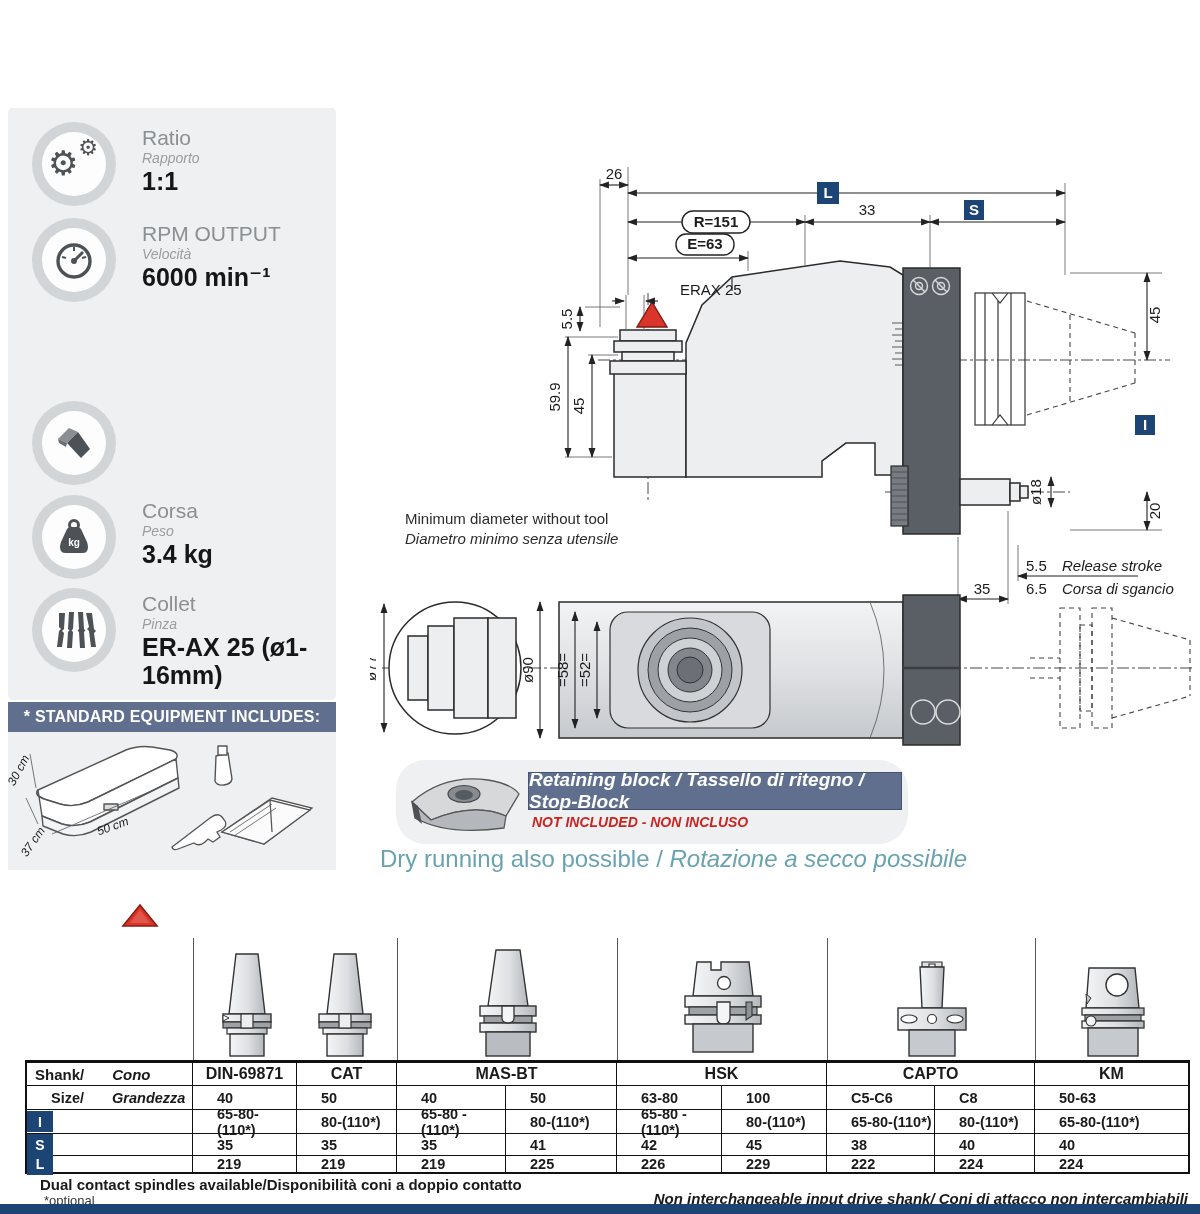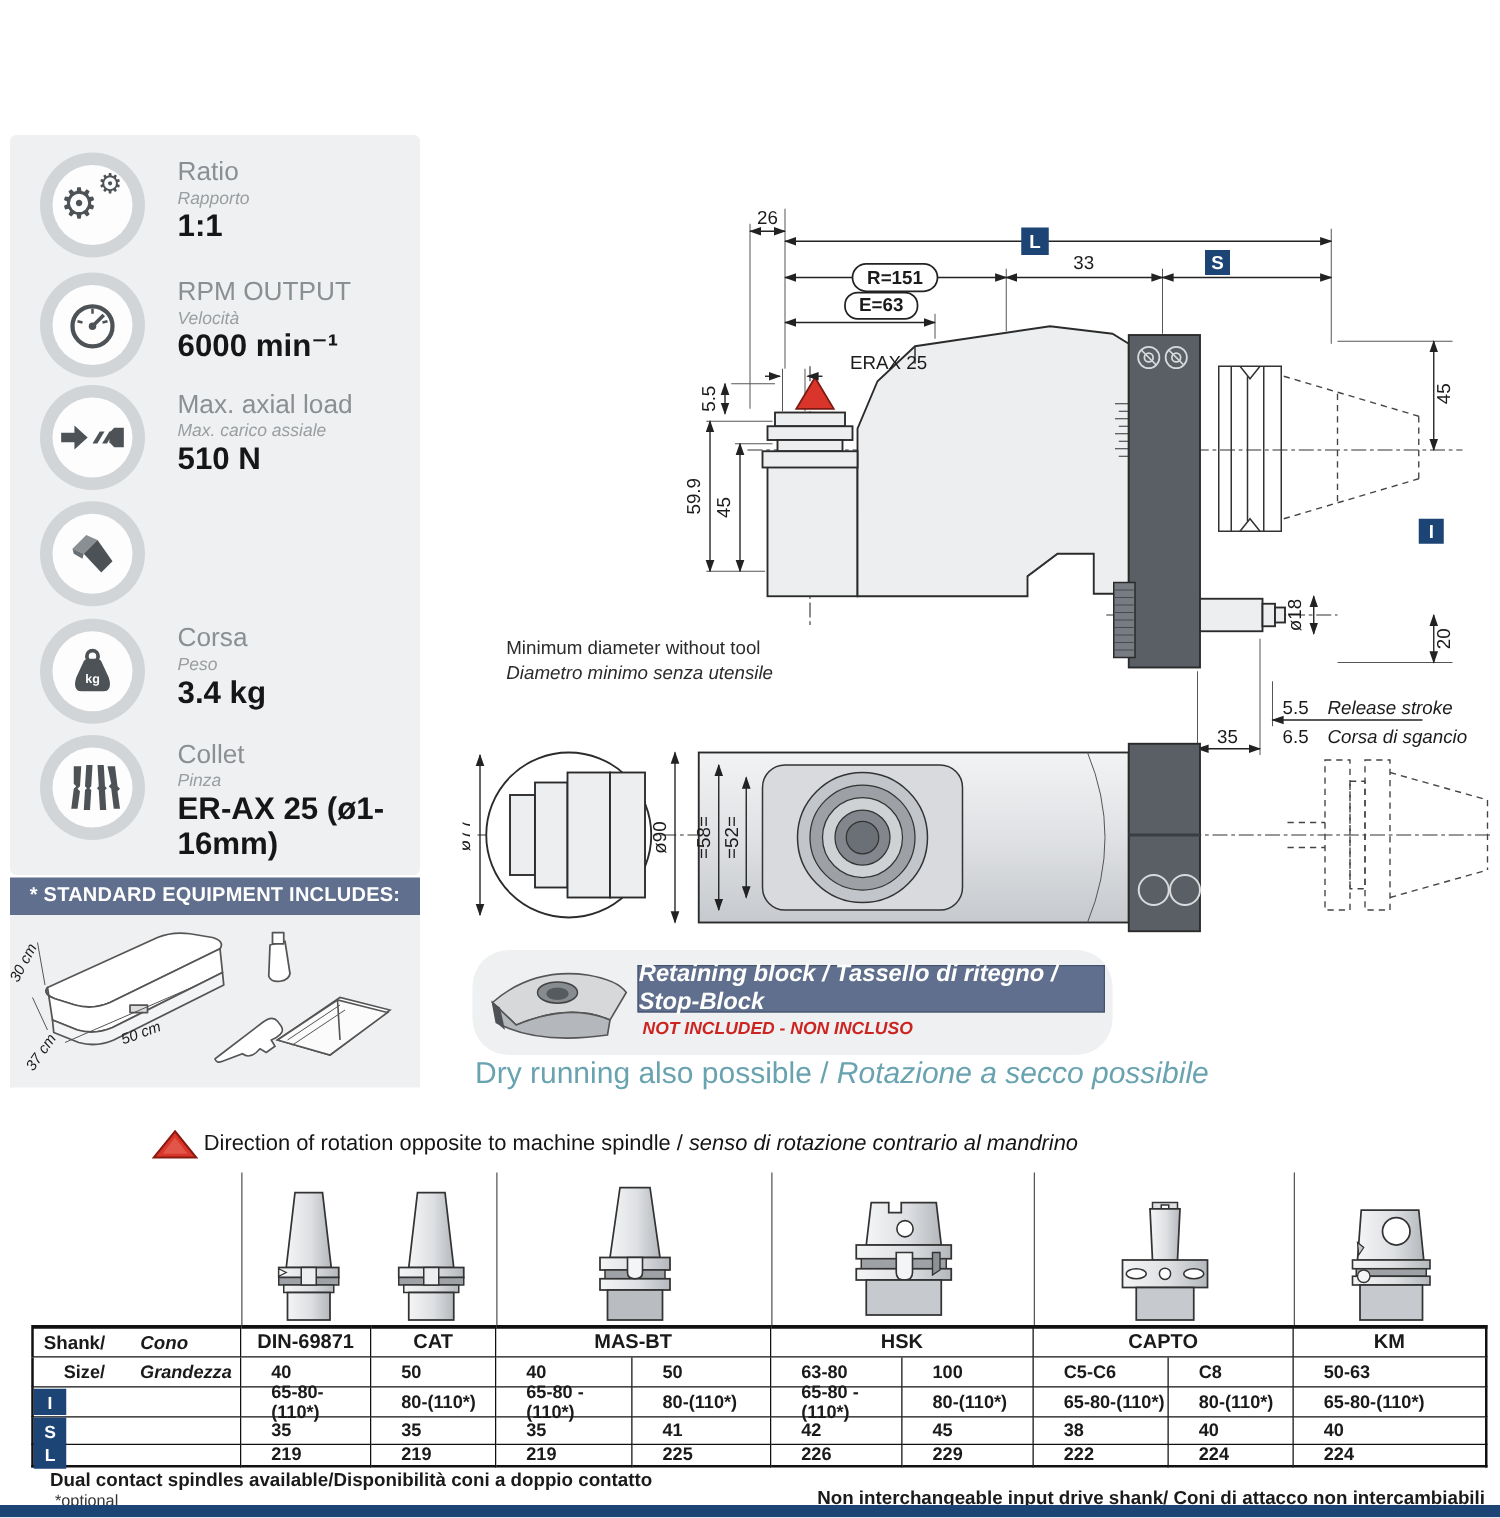--- a/index.html
+++ b/index.html
@@ -26,21 +26,21 @@
   
   .ebanner{position:absolute;left:8px;top:702px;width:328px;height:30px;background:#5f6f8d;
            color:#fff;font-weight:700;font-size:16px;display:flex;align-items:center;justify-content:center;letter-spacing:.2px;}
   .epanel{position:absolute;left:8px;top:732px;width:328px;height:138px;background:#eef0f1;}
   
   .d1{position:absolute;left:370px;top:105px;}
   .d2{position:absolute;left:370px;top:580px;}
   .cap{position:absolute;left:405px;top:509px;font-size:15px;color:#2b2b2b;line-height:20px;}
   .cap .it{font-style:italic;}
   
-  .retain{position:absolute;left:378px;top:760px;width:512px;height:84px;background:#eef0f1;border-radius:29px;}
+  .retain{position:absolute;left:396px;top:760px;width:512px;height:84px;background:#eef0f1;border-radius:29px;}
   .rbanner{position:absolute;left:132px;top:12px;width:372px;height:36px;background:#5f6f8d;border:1px solid #44546f;
            color:#fff;font-size:19px;font-weight:700;font-style:italic;display:flex;align-items:center;justify-content:center;}
   .rnot{position:absolute;left:136px;top:54px;color:#cc2420;font-weight:700;font-style:italic;font-size:14px;}
   .dry{position:absolute;left:380px;top:845px;font-size:24px;color:#69a3b0;}
   .dry .it{font-style:italic;}
   .rot{position:absolute;left:163px;top:904px;font-size:17.5px;color:#151515;}
   .rot .it{font-style:italic;}
   .rtri{position:absolute;left:121px;top:903px;}
   
   .tg{position:absolute;left:25px;top:938px;display:grid;
@@ -56,21 +56,21 @@
       padding-left:24px;font-weight:700;font-size:14.5px;}
   .dl{border-left:2px solid #111;}
   .pl0{padding-left:0;}
   .rr{border-right:2px solid #111;}
   .bb{border-bottom:2.5px solid #111;}
   .iti{font-style:italic;margin-left:28px;}
   .rowbox{width:26px;height:21px;background:#1c4474;color:#fff;font-weight:700;font-size:14px;
           display:flex;align-items:center;justify-content:center;}
   .note1{position:absolute;left:40px;top:1176px;font-weight:700;font-size:15px;}
   .note2{position:absolute;left:44px;top:1193px;font-size:13px;color:#333;}
-  .note3{position:absolute;right:12px;top:1190px;font-weight:700;font-size:15px;}
+  .note3{position:absolute;right:12px;top:1190px;font-weight:700;font-style:italic;font-size:15px;}
   .foot{position:absolute;left:0;top:1204px;width:1200px;height:10px;background:#1c4474;}
   
   .t{font-family:"Liberation Sans","DejaVu Sans",sans-serif;font-size:15px;fill:#1b1b1b;}
   .ti{font-style:italic;}
   .tw{font-family:"Liberation Sans",sans-serif;font-size:15px;font-weight:700;fill:#fff;}
   .dim{stroke:#222;stroke-width:1.1;fill:none;}
   .thin{stroke:#555;stroke-width:.8;fill:none;}
   .out{stroke:#2b2b2b;stroke-width:1.5;fill:#eceef0;}
   .cl{stroke:#333;stroke-width:.9;fill:none;stroke-dasharray:12 3 3 3;}
   .dash{stroke:#444;stroke-width:1.1;fill:none;stroke-dasharray:5 4;}
@@ -106,37 +106,20 @@
           <line x1="22" y1="9" x2="22" y2="13" stroke="#4d5256" stroke-width="2"></line>
           <line x1="10" y1="19" x2="14" y2="20" stroke="#4d5256" stroke-width="2"></line>
           <line x1="34" y1="19" x2="30" y2="20" stroke="#4d5256" stroke-width="2"></line>
         </svg>
       </div>
         </div>
       <div class="st">
           <div class="t1">RPM OUTPUT</div>
         <div class="t2">Velocità</div>
         <div class="t3">6000 min⁻¹</div>
-        </div>
-    </div>
-    <div class="spec" style="top:200px">
-      <div class="ring">
-          <div class="ringin">
-        <svg width="54" height="30" viewBox="0 0 56 30">
-          <path d="M2,11 h11 v-6 l11,10 -11,10 v-6 H2 z" fill="#4d5256"></path>
-          <path d="M28,20 l6,-10 4,0 -6,10 z" fill="#4d5256"></path>
-          <path d="M36,20 l6,-10 4,0 -6,10 z" fill="#4d5256"></path>
-          <path d="M54,7 v16 h-8 l-4,-4 v-8 l4,-4 z" fill="#4d5256"></path>
-        </svg>
-      </div>
-        </div>
-      <div class="st">
-          <div class="t1">Max. axial load</div>
-        <div class="t2">Max. carico assiale</div>
-        <div class="t3">510 N</div>
         </div>
     </div>
     <div class="spec" style="top:293px">
       <div class="ring">
           <div class="ringin">
         <svg width="44" height="44" viewBox="0 0 44 44">
           <polygon points="6,18 17,7 26,11 15,22" fill="#8a8f94"></polygon>
           <polygon points="15,22 26,11 38,28 29,37" fill="#4d5256"></polygon>
           <polygon points="6,18 15,22 14,26 7,22" fill="#6a6f74"></polygon>
         </svg>
@@ -423,23 +406,20 @@
   </div>
 
   <div class="dry">
     <span>Dry running also possible / </span><span class="it">Rotazione a secco possibile</span>
   </div>
 
   <svg class="rtri" width="38" height="26" viewBox="0 0 38 26">
     <polygon points="19,2 36,23 2,23" fill="#d9352a" stroke="#8a1a10" stroke-width="1.6"></polygon>
     <polygon points="19,7 29,20 9,20" fill="#e2564a"></polygon>
   </svg>
-  <div class="rot">
-    <span>Direction of rotation opposite to machine spindle / </span><span class="it">senso di rotazione contrario al mandrino</span>
-  </div>
 
   <div class="tg">
 
     <div class="ih"></div>
     <div class="ih ihb" style="grid-column:span 2">
       <svg width="60" height="108" viewBox="0 0 60 108">
         <defs>
             <linearGradient id="g1" x1="0" x2="1">
               <stop offset="0" stop-color="#f4f5f6"></stop>
               <stop offset=".55" stop-color="#dddfe2"></stop>

